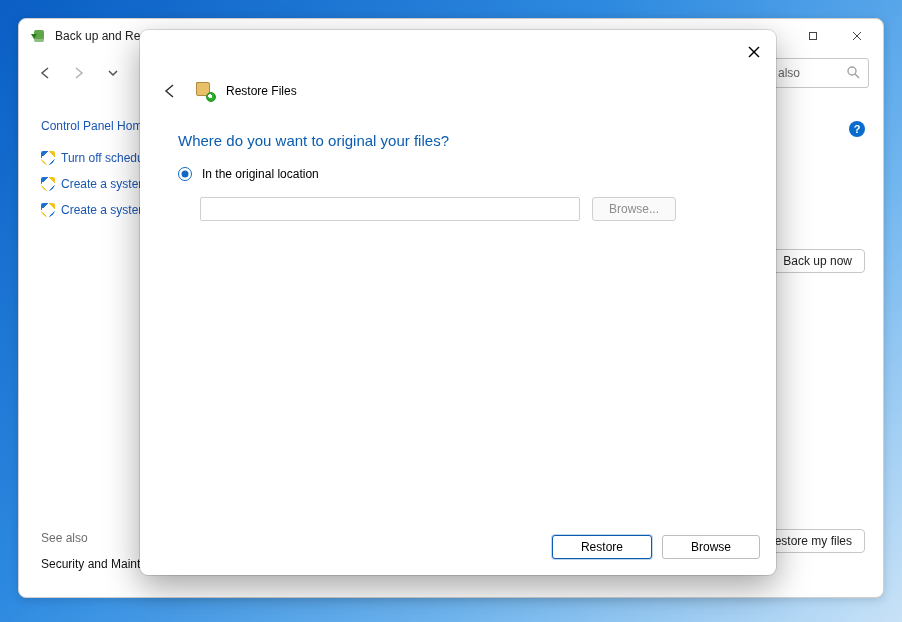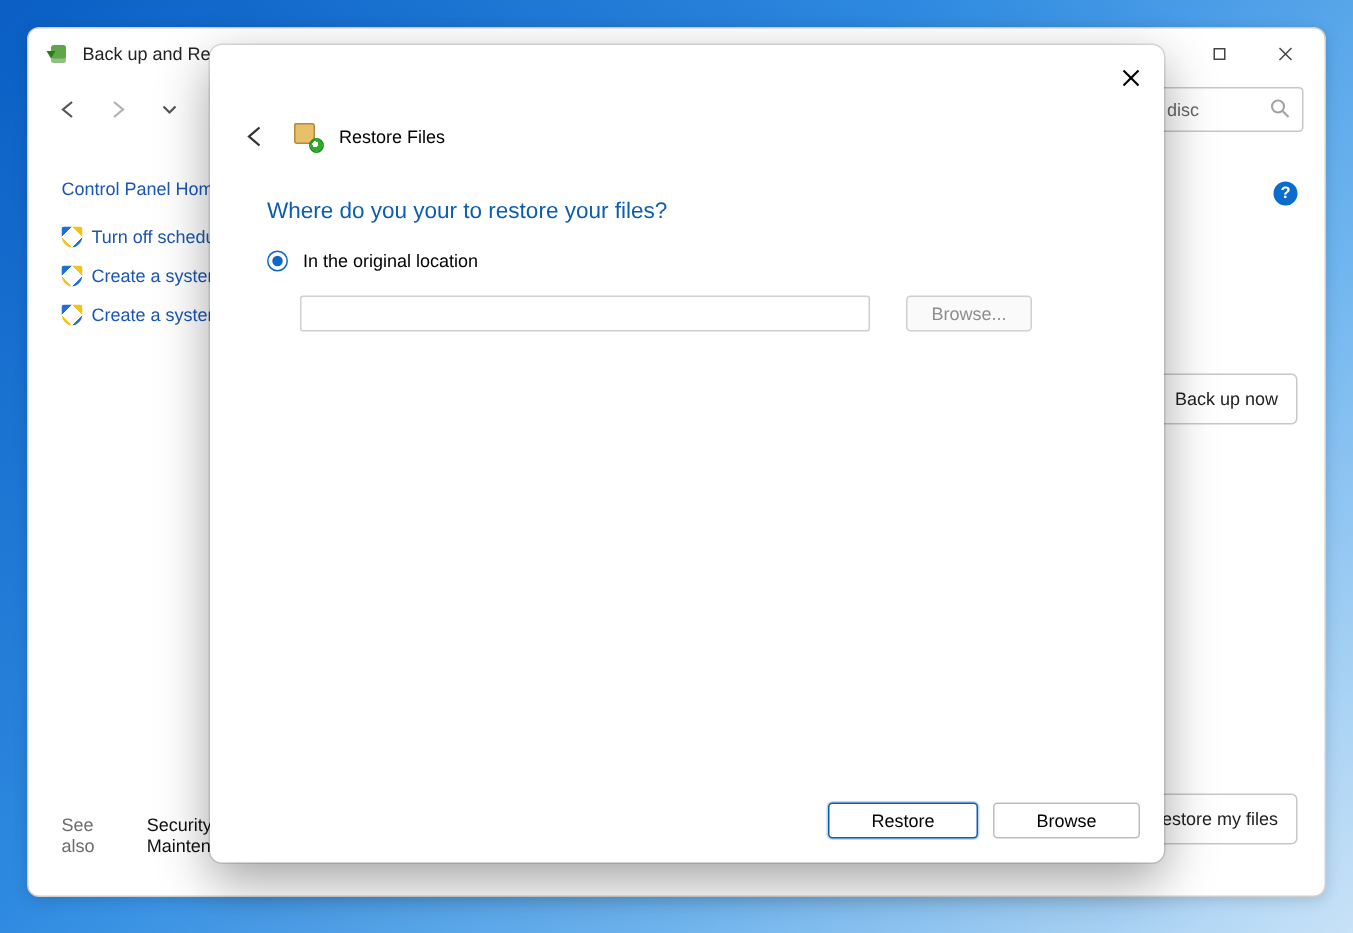--- a/index.html
+++ b/index.html
@@ -144,33 +144,33 @@
       linear-gradient(135deg, #1e6fd6 50%, transparent 50%) top left / 50% 50% no-repeat,
       linear-gradient(-135deg, #f4c21e 50%, transparent 50%) top right / 50% 50% no-repeat,
       linear-gradient(45deg, #f4c21e 50%, transparent 50%) bottom left / 50% 50% no-repeat,
       linear-gradient(-45deg, #1e6fd6 50%, transparent 50%) bottom right / 50% 50% no-repeat;
     border-radius: 2px 2px 50% 50% / 2px 2px 60% 60%;
   }
 
   .side-bottom {
     margin-top: auto;
     padding-bottom: 18px;
-    display: flex; flex-direction: row; gap: 12px;
+    display: flex; flex-direction: column; gap: 12px;
   }
   .muted { color: #6d6d6d; font-size: 12px; }
   .plain-link { color: #111; font-size: 12px; cursor:pointer; }
 
   .right-col {
     flex: 1;
     position: relative;
   }
   .ghost-btn {
     position: absolute;
     right: 10px;
-    height: 34px;
+    height: 24px;
     min-width: 76px;
     padding: 0 12px;
     border: 1px solid #c7c7c7;
     border-radius: 4px;
     background: #fff;
     color: #222;
     display: flex; align-items: center; justify-content: center;
   }
   .ghost-backup { top: 146px; }
   .ghost-restore { top: 426px; }
@@ -271,21 +271,21 @@
   .radio.checked::after {
     content: "";
     position: absolute;
     left: 50%; top: 50%;
     width: 7px; height: 7px;
     background: #1267c4;
     border-radius: 50%;
     transform: translate(-50%,-50%);
   }
   .loc-group {
-    display: flex; align-items: center; gap: 24px;
+    display: flex; align-items: center; gap: 12px;
     margin-left: 22px;
   }
   .loc-input {
     width: 380px;
     height: 24px;
     border: 1px solid #cfcfcf;
     border-radius: 2px;
     background: #fff;
   }
   .browse-btn {
@@ -367,21 +367,21 @@
           <path d="M1 3 L5 7 L9 3" fill="none" stroke="currentColor" stroke-width="1.5"></path>
         </svg>
     </div>
     <div class="nav-arrow">
       <svg width="14" height="14">
           <path d="M7 12 L7 3 M3 7 L7 3 L11 7" fill="none" stroke="currentColor" stroke-width="1.5"></path>
         </svg>
     </div>
     <div class="nav-spacer"></div>
     <div class="search-box">
-      <span class="search-text">disc</span>
+      <span class="search-text">also</span>
       <span style="opacity:.6">
         <svg width="14" height="14">
             <circle cx="6" cy="6" r="4" fill="none" stroke="currentColor" stroke-width="1.4"></circle>
             <line x1="9" y1="9" x2="13" y2="13" stroke="currentColor" stroke-width="1.4"></line>
           </svg>
       </span>
     </div>
   </div>
 
   <div class="help-dot">?</div>
@@ -438,21 +438,21 @@
     </div>
     <span class="dlg-icon">
       <span class="di-fold"></span>
         <span class="di-box"></span>
         <span class="di-clock"></span>
     </span>
     <span class="dlg-title">Restore Files</span>
   </div>
 
   <div class="dlg-body">
-    <div class="dlg-prompt">Where do you your to restore your files?</div>
+    <div class="dlg-prompt">Where do you want to original your files?</div>
 
     <label class="radio-row">
       <span class="radio checked"></span>
       <span>In the original location</span>
     </label>
 
 
     <div class="loc-group">
       <input class="loc-input" type="text" disabled="" value="" style="">
       <button class="browse-btn" disabled="">Browse...</button>

